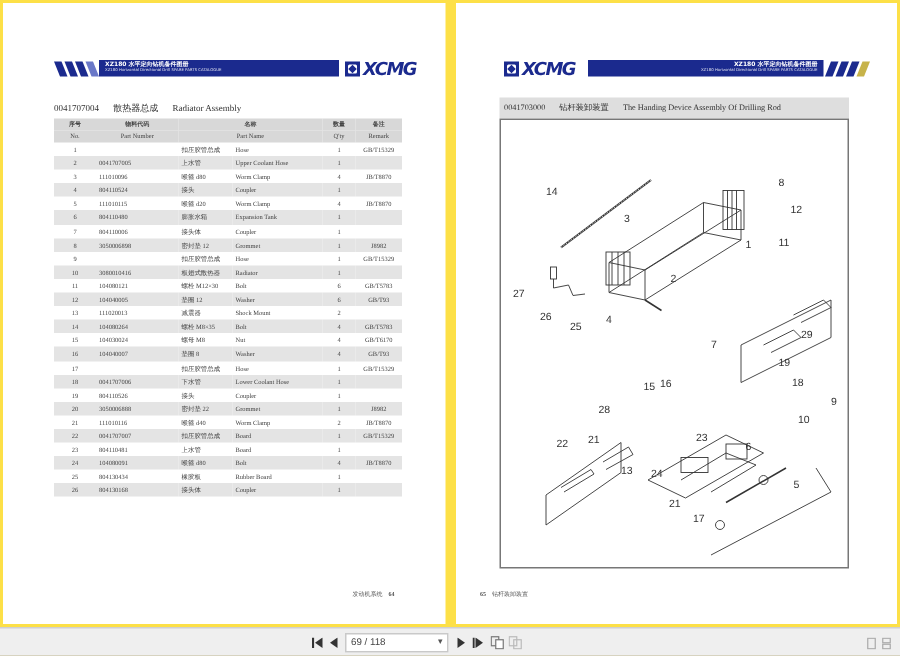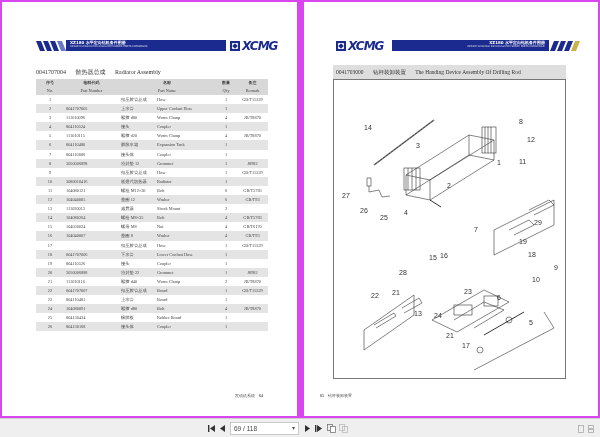--- a/index.html
+++ b/index.html
@@ -1,17 +1,17 @@
 <!DOCTYPE html>
 <html><head>
 <meta charset="utf-8">
 <style>
   * { box-sizing: border-box; margin: 0; padding: 0; }
   html, body { width: 600px; height: 437px; overflow: hidden; background: #a9a9a9; font-family: "Liberation Serif", serif; }
-  .viewer { position: absolute; left: 0; top: 0; width: 600px; height: 418px; background: #d946ef; }
+  .viewer { position: absolute; left: 0; top: 0; width: 600px; height: 418px; background: #fde047; }
   .page { position: absolute; top: 2px; height: 414px; background: #fff; }
   .page-left { left: 2px; width: 295px; }
   .page-right { left: 304px; width: 294px; }
 
   .banner { position: absolute; height: 13px; }
   .banner-left { left: 34px; top: 37px; width: 240px; }
   .banner-right { left: 32px; top: 37px; width: 242px; }
   .stripes { position: absolute; top: 0; width: 30px; height: 13px; }
   .blue-bar { position: absolute; top: 1px; height: 11px; background: #1b2a8e; color: #fff; font-family: "DejaVu Sans", sans-serif; }
   .blue-bar .t1 { font-size: 4px; font-weight: bold; line-height: 5px; white-space: nowrap; }

